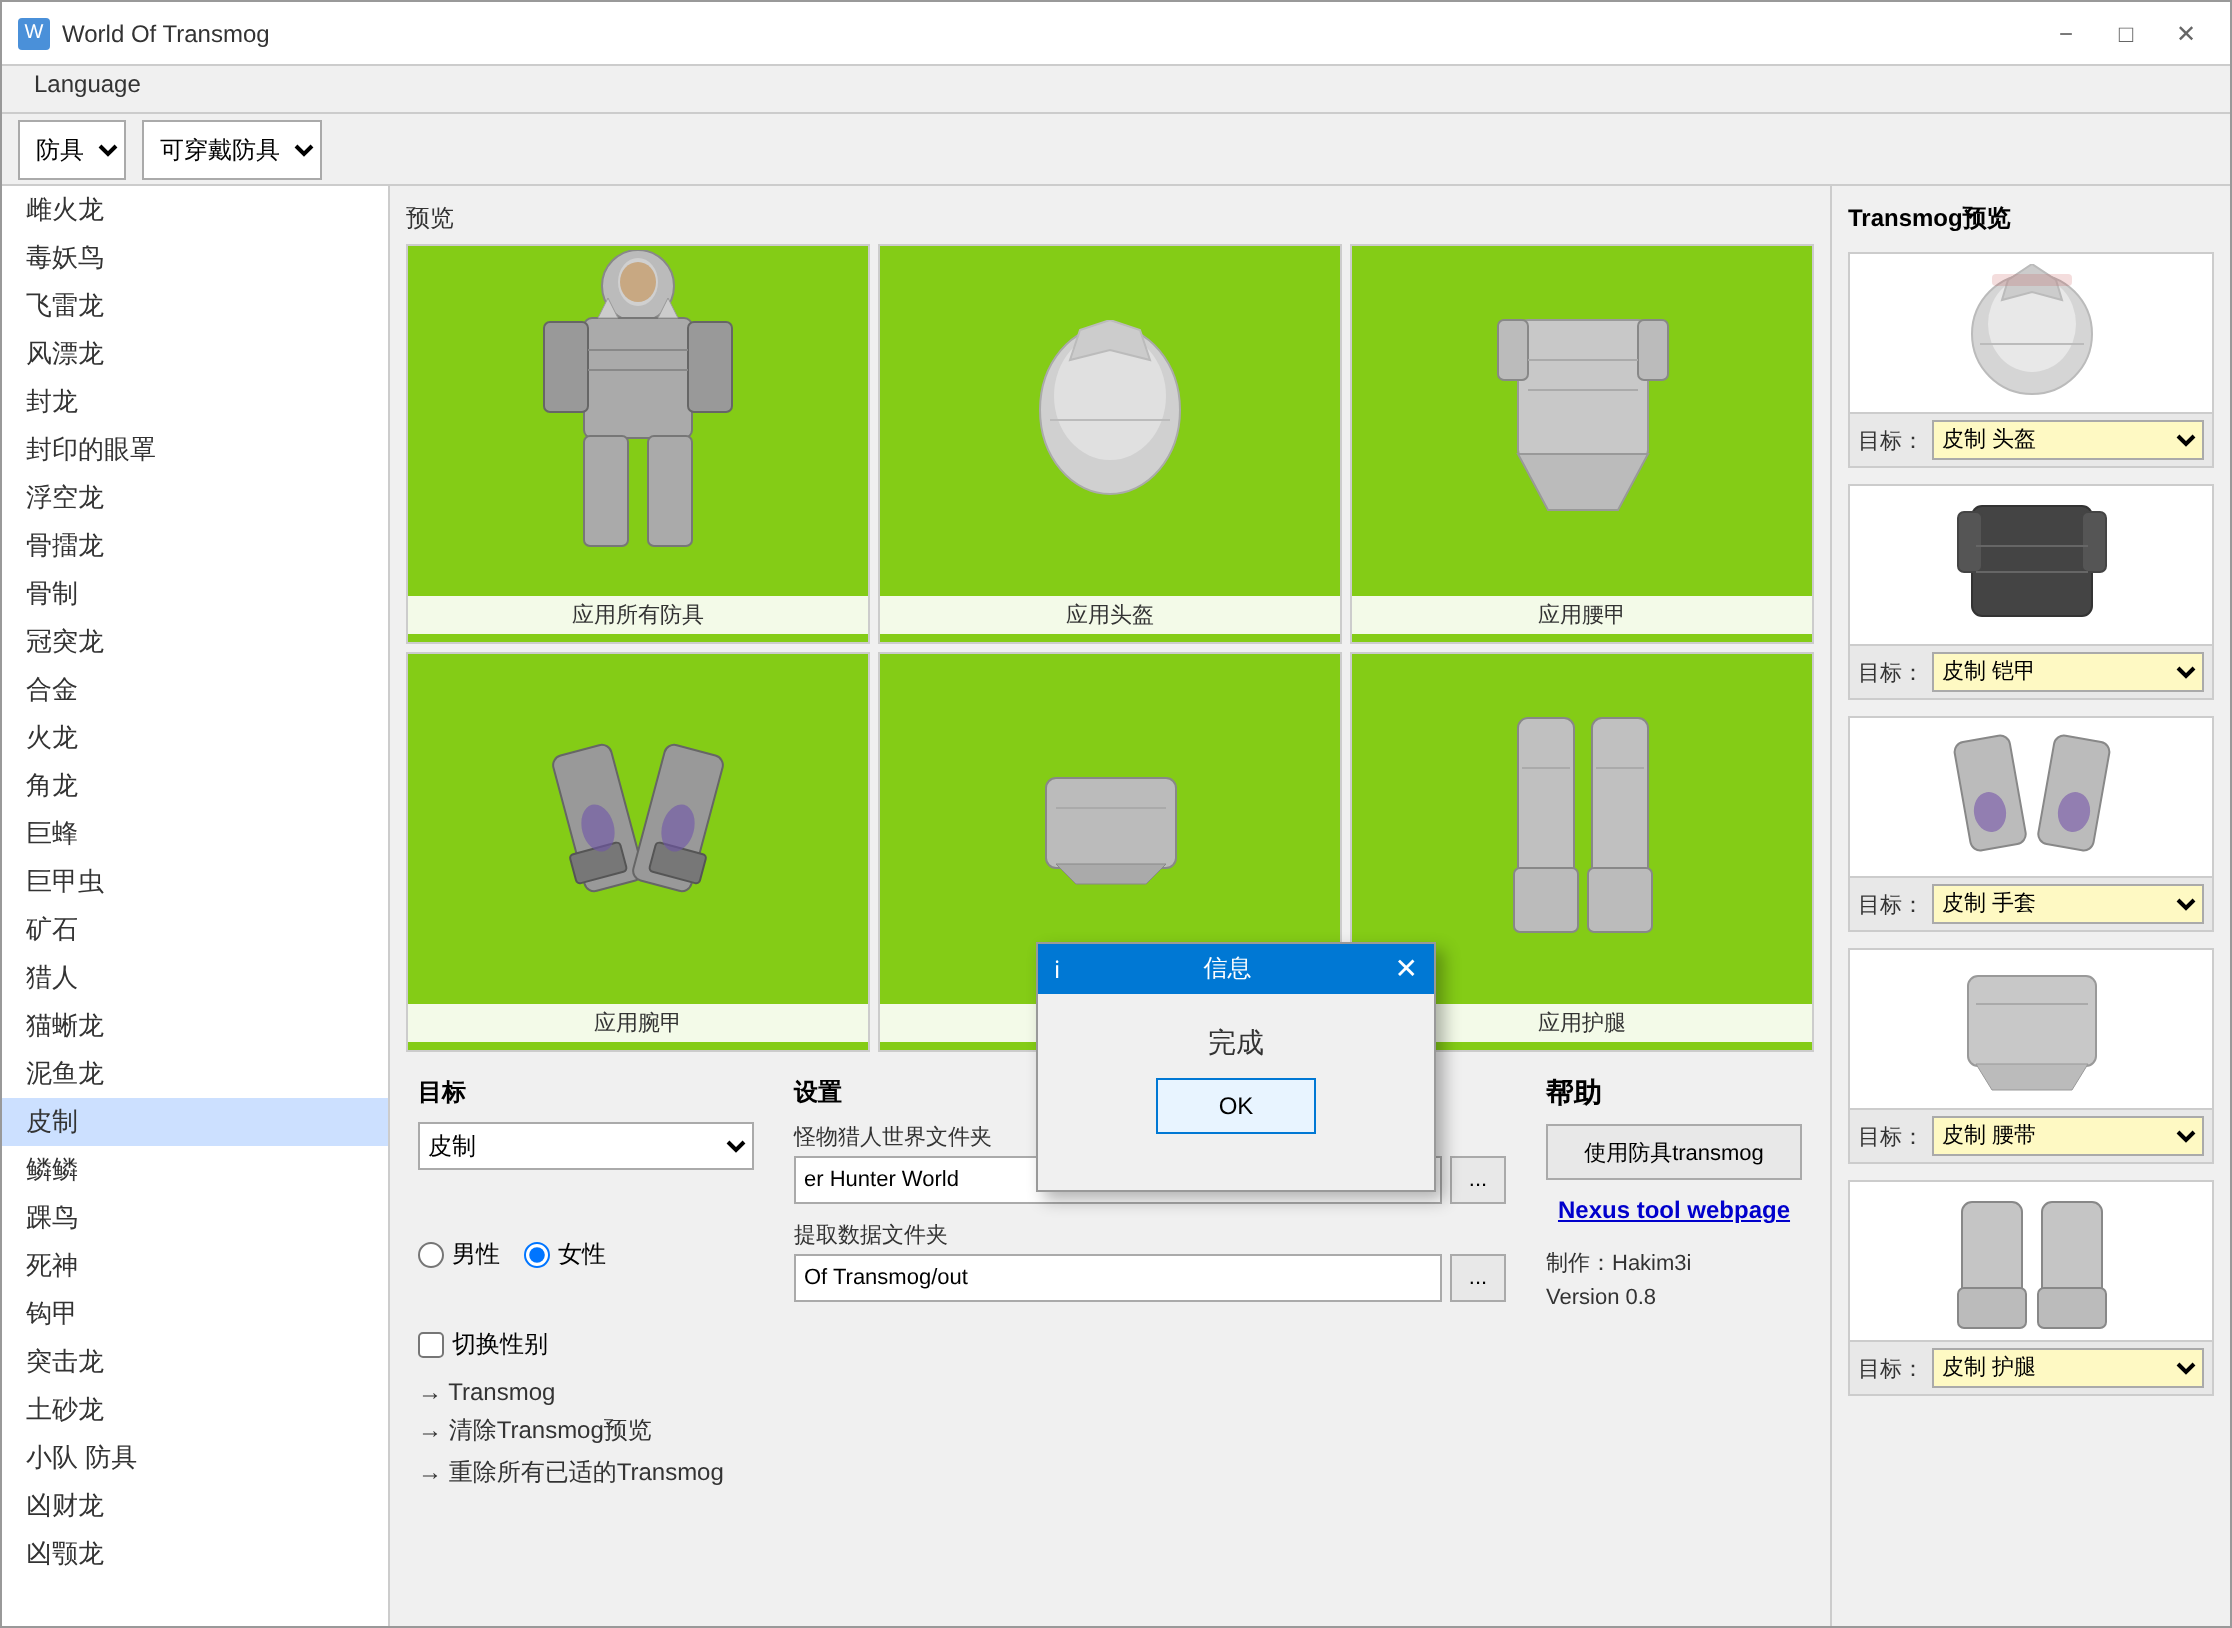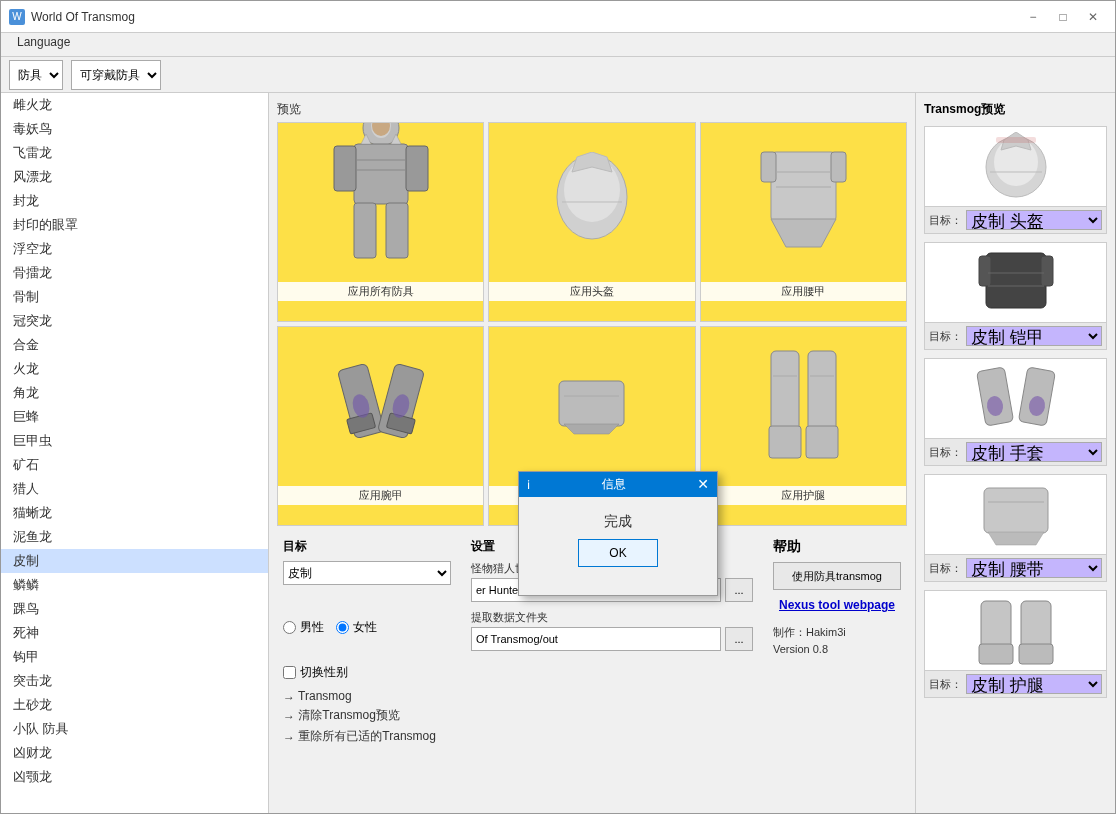--- a/index.html
+++ b/index.html
@@ -99,21 +99,21 @@
       font-family: inherit;
       cursor: pointer;
     }
     .content {
       display: flex;
       flex: 1;
       overflow: hidden;
     }
     
     .left-panel {
-      width: 268px;
+      width: 194px;
       background: white;
       border-right: 1px solid #ccc;
       overflow: hidden;
       display: flex;
       flex-direction: column;
       flex-shrink: 0;
     }
     .list-container {
       flex: 1;
       overflow-y: scroll;
@@ -148,28 +148,28 @@
       font-size: 12px;
       color: #333;
       margin-bottom: 4px;
     }
     .preview-grid {
       display: grid;
       grid-template-columns: repeat(3, 1fr);
       gap: 4px;
     }
     .preview-cell {
-      background: #fde047;
+      background: #84cc16;
       border: 1px solid #ccc;
       height: 200px;
       display: flex;
       flex-direction: column;
       align-items: center;
       justify-content: flex-end;
-      padding-bottom: 20px;
+      padding-bottom: 4px;
       position: relative;
       overflow: hidden;
     }
     .preview-cell-label {
       font-size: 11px;
       color: #333;
       text-align: center;
       margin-top: 2px;
       background: rgba(255,255,255,0.9);
       width: 100%;
@@ -346,22 +346,22 @@
       display: flex;
       align-items: center;
       gap: 4px;
       padding: 3px 4px;
       font-size: 11px;
     }
     .transmog-slot-label select {
       flex: 1;
       height: 20px;
       border: 1px solid #aaa;
-      background: #c4b5fd;
-      font-size: 17px;
+      background: #fef9c3;
+      font-size: 11px;
       font-family: inherit;
     }
     
     .dialog-overlay {
       position: absolute;
       top: 0; left: 0; right: 0; bottom: 0;
       display: flex;
       align-items: center;
       justify-content: center;
       pointer-events: none;

